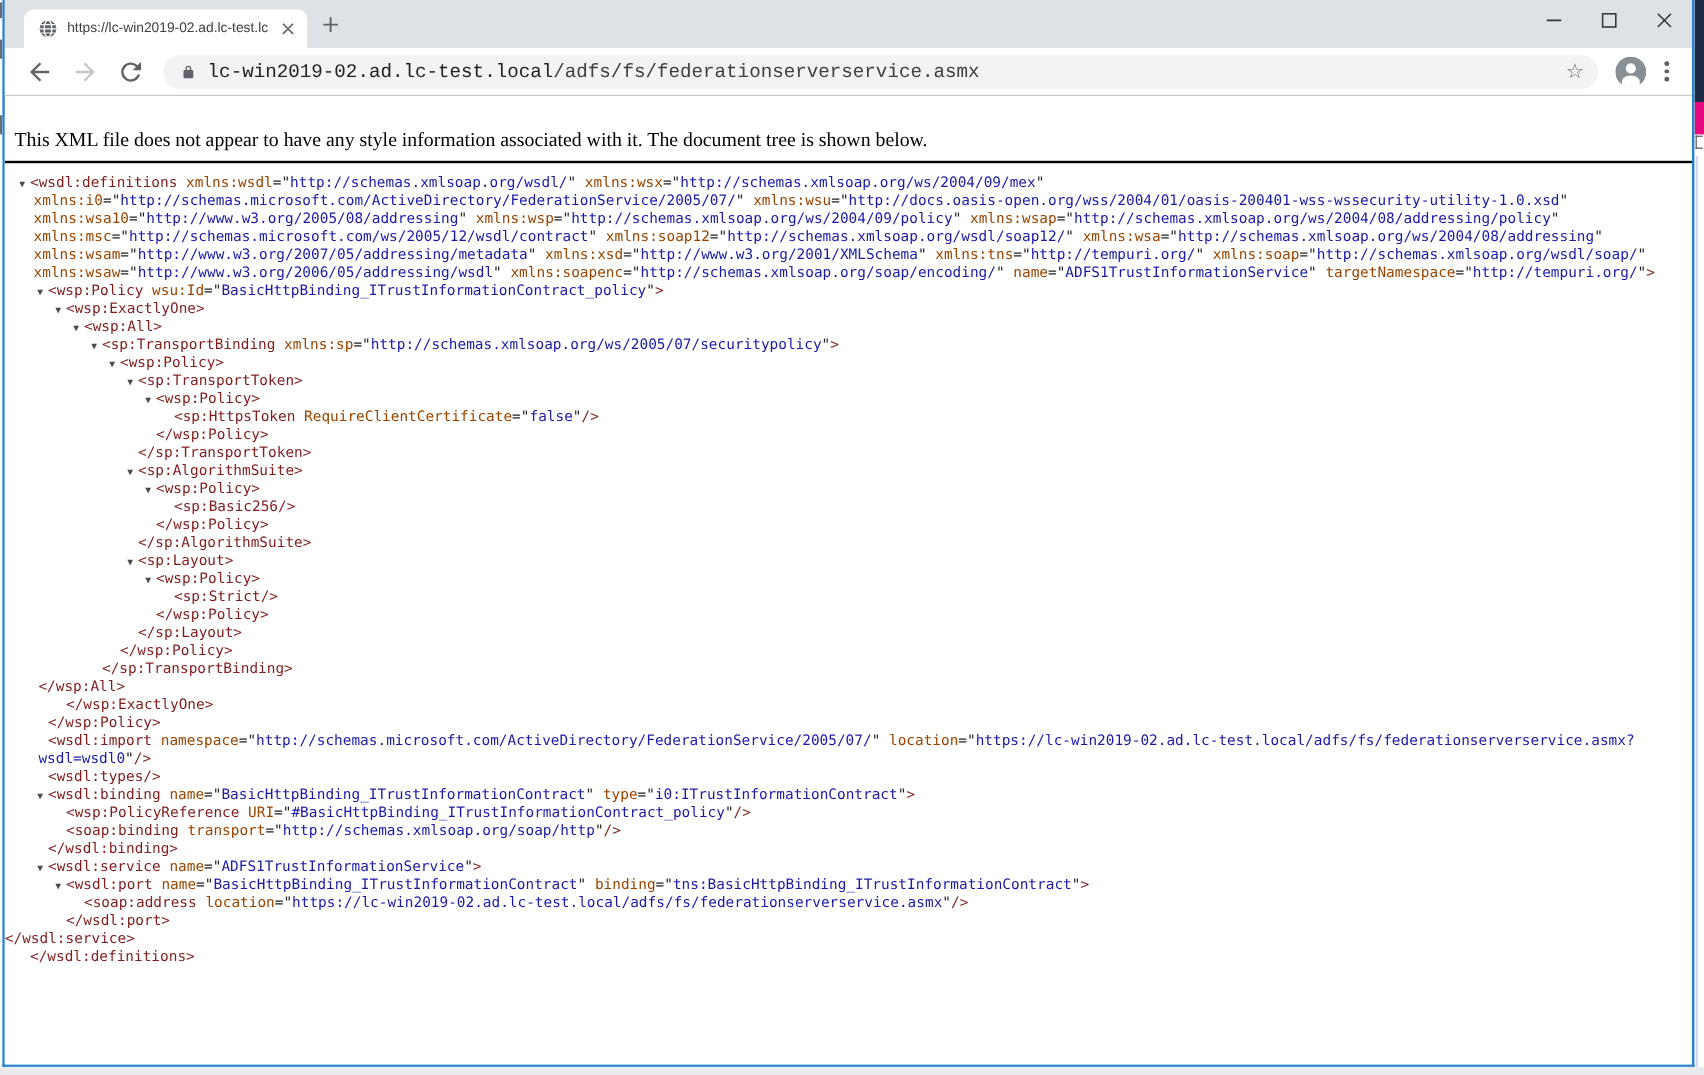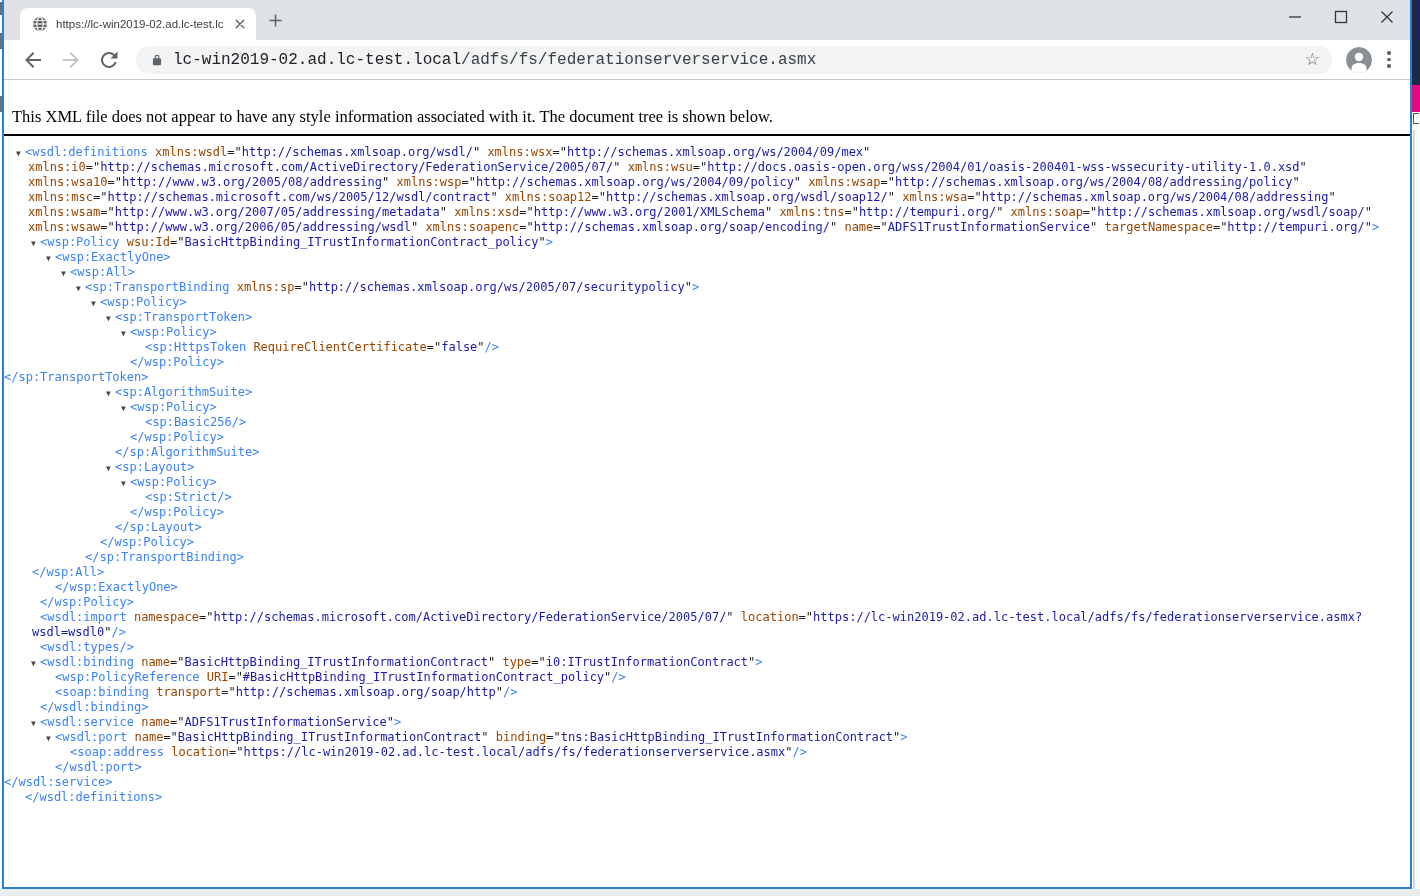--- a/index.html
+++ b/index.html
@@ -65,21 +65,21 @@
   .content { position:absolute; top:81px; left:0; right:0; bottom:0; background:#FFFFFF; overflow:hidden;margin-top:16px; }
   .notice { font-family:"Liberation Serif", serif; font-size:16.5px; color:#000; margin:10px 0 0 8px; white-space:nowrap; }
   .rule { border:none; border-top:2px solid #000; margin:7px 0 0 0; }
   .xml-tree {
     margin-top:9px;
     font-family:"DejaVu Sans Mono","Liberation Mono",monospace;
     font-size:12px; line-height:15px;
   }
   .xline { white-space:pre; height:15px; }
   .arrow { display:inline-block; width:9px; font-size:8px; color:#4A4A4A; }
-  .seg-t { color:#3b82f6; }
+  .seg-t { color:#7f1d1d; }
   .seg-a { color:#994500; }
   .seg-v { color:#1A1AA6; }
   .seg-p { color:#202020; }
 </style>
 </head>
 <body>
 
 <div class="bottom-strip"></div>
 <div class="edge-mark" style="top:2px;height:13px;"></div>
 <div class="edge-mark" style="top:33px;height:16px;"></div>
@@ -186,21 +186,21 @@
         <div class="xline" style="padding-left: 24px;"><span class="seg-a">xmlns:wsaw</span><span class="seg-p">="</span><span class="seg-v">http://www.w3.org/2006/05/addressing/wsdl</span><span class="seg-p">" </span><span class="seg-a">xmlns:soapenc</span><span class="seg-p">="</span><span class="seg-v">http://schemas.xmlsoap.org/soap/encoding/</span><span class="seg-p">" </span><span class="seg-a">name</span><span class="seg-p">="</span><span class="seg-v">ADFS1TrustInformationService</span><span class="seg-p">" </span><span class="seg-a">targetNamespace</span><span class="seg-p">="</span><span class="seg-v">http://tempuri.org/</span><span class="seg-p">"</span><span class="seg-t">&gt;</span></div>
         <div class="xline" style="padding-left: 27px;"><span class="arrow">▼</span><span class="seg-t">&lt;wsp:Policy </span><span class="seg-a">wsu:Id</span><span class="seg-p">="</span><span class="seg-v">BasicHttpBinding_ITrustInformationContract_policy</span><span class="seg-p">"</span><span class="seg-t">&gt;</span></div>
         <div class="xline" style="padding-left: 42px;"><span class="arrow">▼</span><span class="seg-t">&lt;wsp:ExactlyOne&gt;</span></div>
         <div class="xline" style="padding-left: 57px;"><span class="arrow">▼</span><span class="seg-t">&lt;wsp:All&gt;</span></div>
         <div class="xline" style="padding-left: 72px;"><span class="arrow">▼</span><span class="seg-t">&lt;sp:TransportBinding </span><span class="seg-a">xmlns:sp</span><span class="seg-p">="</span><span class="seg-v">http://schemas.xmlsoap.org/ws/2005/07/securitypolicy</span><span class="seg-p">"</span><span class="seg-t">&gt;</span></div>
         <div class="xline" style="padding-left: 87px;"><span class="arrow">▼</span><span class="seg-t">&lt;wsp:Policy&gt;</span></div>
         <div class="xline" style="padding-left: 102px;"><span class="arrow">▼</span><span class="seg-t">&lt;sp:TransportToken&gt;</span></div>
         <div class="xline" style="padding-left: 117px;"><span class="arrow">▼</span><span class="seg-t">&lt;wsp:Policy&gt;</span></div>
         <div class="xline" style="padding-left: 141px;"><span class="seg-t">&lt;sp:HttpsToken </span><span class="seg-a">RequireClientCertificate</span><span class="seg-p">="</span><span class="seg-v">false</span><span class="seg-p">"</span><span class="seg-t">/&gt;</span></div>
         <div class="xline" style="padding-left: 126px;"><span class="seg-t">&lt;/wsp:Policy&gt;</span></div>
-        <div class="xline" style=""><span class="seg-t">&lt;/sp:TransportToken&gt;</span></div>
+        <div class="xline" style="padding-left: 111px;"><span class="seg-t">&lt;/sp:TransportToken&gt;</span></div>
         <div class="xline" style="padding-left: 102px;"><span class="arrow">▼</span><span class="seg-t">&lt;sp:AlgorithmSuite&gt;</span></div>
         <div class="xline" style="padding-left: 117px;"><span class="arrow">▼</span><span class="seg-t">&lt;wsp:Policy&gt;</span></div>
         <div class="xline" style="padding-left: 141px;"><span class="seg-t">&lt;sp:Basic256/&gt;</span></div>
         <div class="xline" style="padding-left: 126px;"><span class="seg-t">&lt;/wsp:Policy&gt;</span></div>
         <div class="xline" style="padding-left: 111px;"><span class="seg-t">&lt;/sp:AlgorithmSuite&gt;</span></div>
         <div class="xline" style="padding-left: 102px;"><span class="arrow">▼</span><span class="seg-t">&lt;sp:Layout&gt;</span></div>
         <div class="xline" style="padding-left: 117px;"><span class="arrow">▼</span><span class="seg-t">&lt;wsp:Policy&gt;</span></div>
         <div class="xline" style="padding-left: 141px;"><span class="seg-t">&lt;sp:Strict/&gt;</span></div>
         <div class="xline" style="padding-left: 126px;"><span class="seg-t">&lt;/wsp:Policy&gt;</span></div>
         <div class="xline" style="padding-left: 111px;"><span class="seg-t">&lt;/sp:Layout&gt;</span></div>

